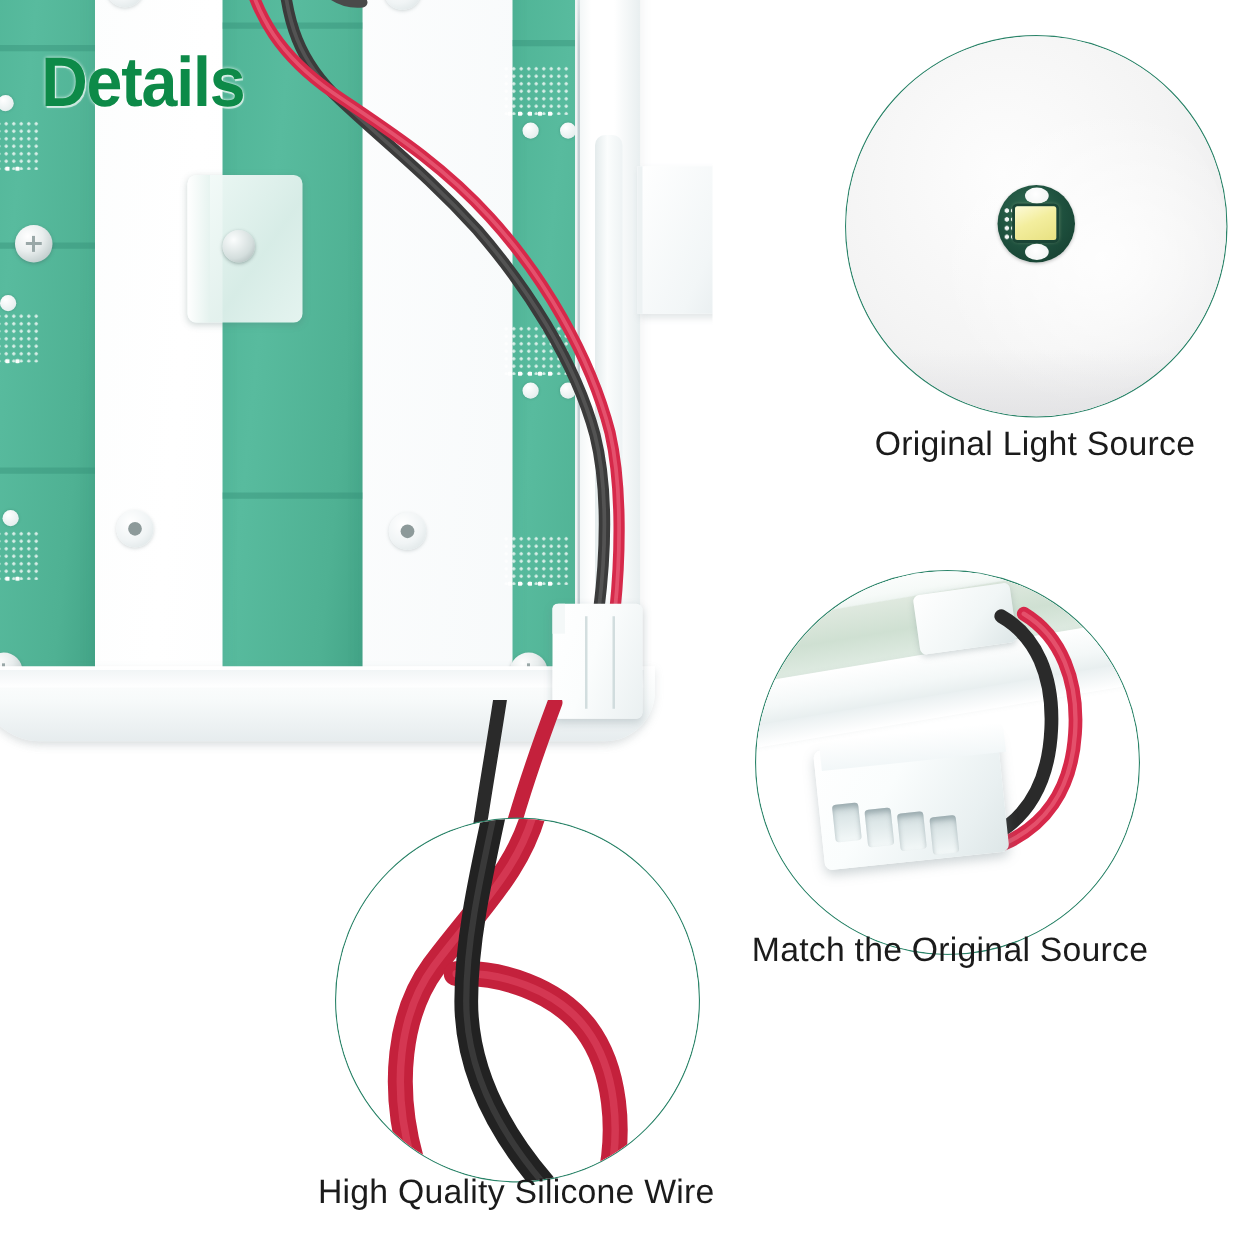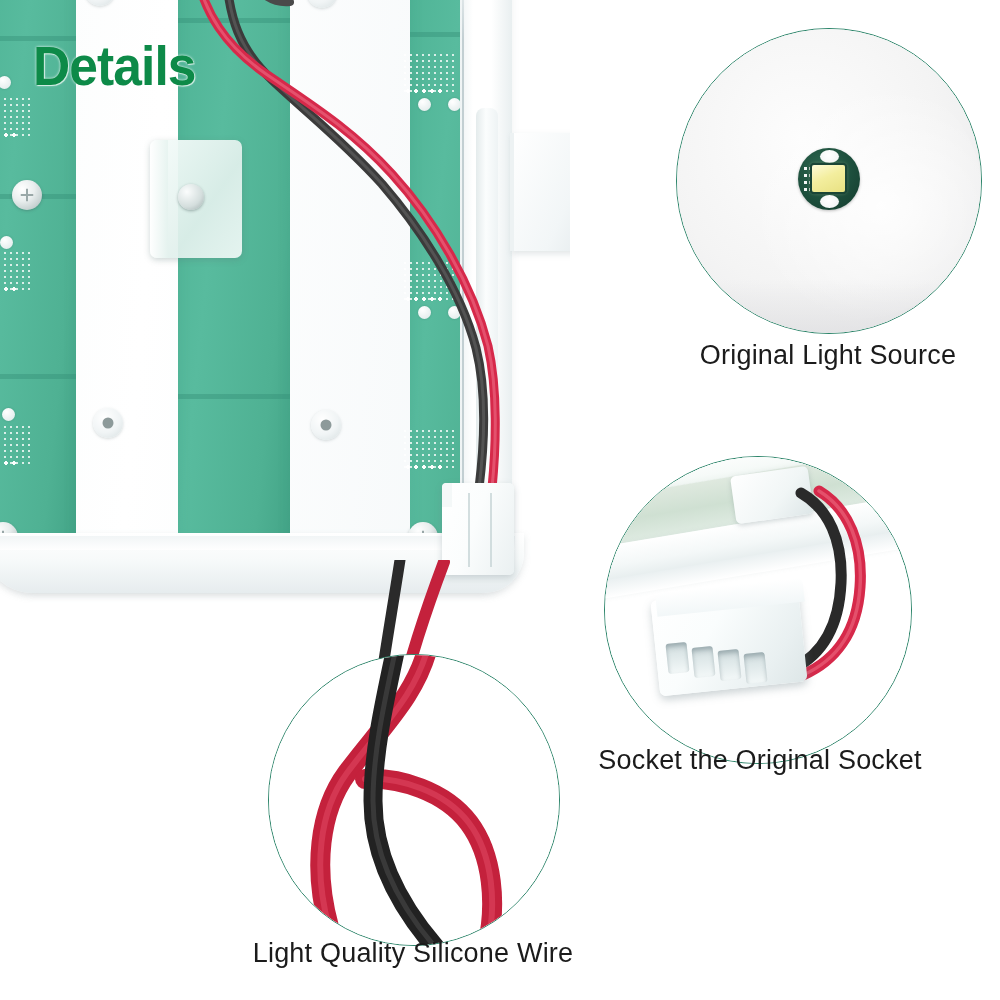--- a/index.html
+++ b/index.html
@@ -289,21 +289,21 @@
         <path d="M214,34 C244,52 258,88 255,130 C252,176 230,204 198,218" fill="none" stroke="#f2778c" stroke-width="3.5" stroke-linecap="round" opacity=".5"></path>
       </svg>
 
       <div class="sk-conn"></div>
       <div class="sk-conn-top"></div>
       <div class="pin" style="left:62px;top:186px;transform:rotate(-6deg);"></div>
       <div class="pin" style="left:88px;top:190px;transform:rotate(-6deg);"></div>
       <div class="pin" style="left:114px;top:193px;transform:rotate(-6deg);"></div>
       <div class="pin" style="left:140px;top:196px;transform:rotate(-6deg);"></div>
     </div>
-    <div class="caption" style="left:572px;top:745px;width:376px;">Socket the Original Socket</div>
+    <div class="caption" style="left:572px;top:745px;width:376px;">Match the Original Source</div>
   </div>
 
   <svg id="wire-overflow" viewBox="0 0 340 140">
     <path d="M128,142 C134,96 142,52 150,0" fill="none" stroke="#2a2a2a" stroke-width="11" stroke-linecap="round"></path>
     <path d="M150,142 C160,98 176,50 194,2" fill="none" stroke="#c4213c" stroke-width="12" stroke-linecap="round"></path>
   </svg>
 
   <div class="callout">
     <div class="circle" id="c3">
       <div class="sw-bg"></div>
@@ -312,16 +312,16 @@
         <path d="M160,-12 C148,40 112,72 78,118 C50,156 44,214 60,272" fill="none" stroke="#c4213c" stroke-width="20" stroke-linecap="round"></path>
         <path d="M160,-12 C148,40 112,72 78,118 C50,156 44,214 60,272" fill="none" stroke="#e8536d" stroke-width="6" stroke-linecap="round" opacity=".45"></path>
 
         <path d="M96,124 C130,122 176,136 200,168 C224,200 228,250 218,292" fill="none" stroke="#c4213c" stroke-width="20" stroke-linecap="round"></path>
         <path d="M96,124 C130,122 176,136 200,168 C224,200 228,250 218,292" fill="none" stroke="#e8536d" stroke-width="6" stroke-linecap="round" opacity=".45"></path>
 
         <path d="M128,-12 C116,44 104,96 104,146 C104,200 130,250 166,292" fill="none" stroke="#222222" stroke-width="19" stroke-linecap="round"></path>
         <path d="M128,-12 C116,44 104,96 104,146 C104,200 130,250 166,292" fill="none" stroke="#5c5c5c" stroke-width="5" stroke-linecap="round" opacity=".4"></path>
       </svg>
     </div>
-    <div class="caption" style="left:225px;top:938px;width:376px;">Light Quality Silicone Wire</div>
+    <div class="caption" style="left:225px;top:938px;width:376px;">High Quality Silicone Wire</div>
   </div>
 
 </div>
 
 </body></html>

